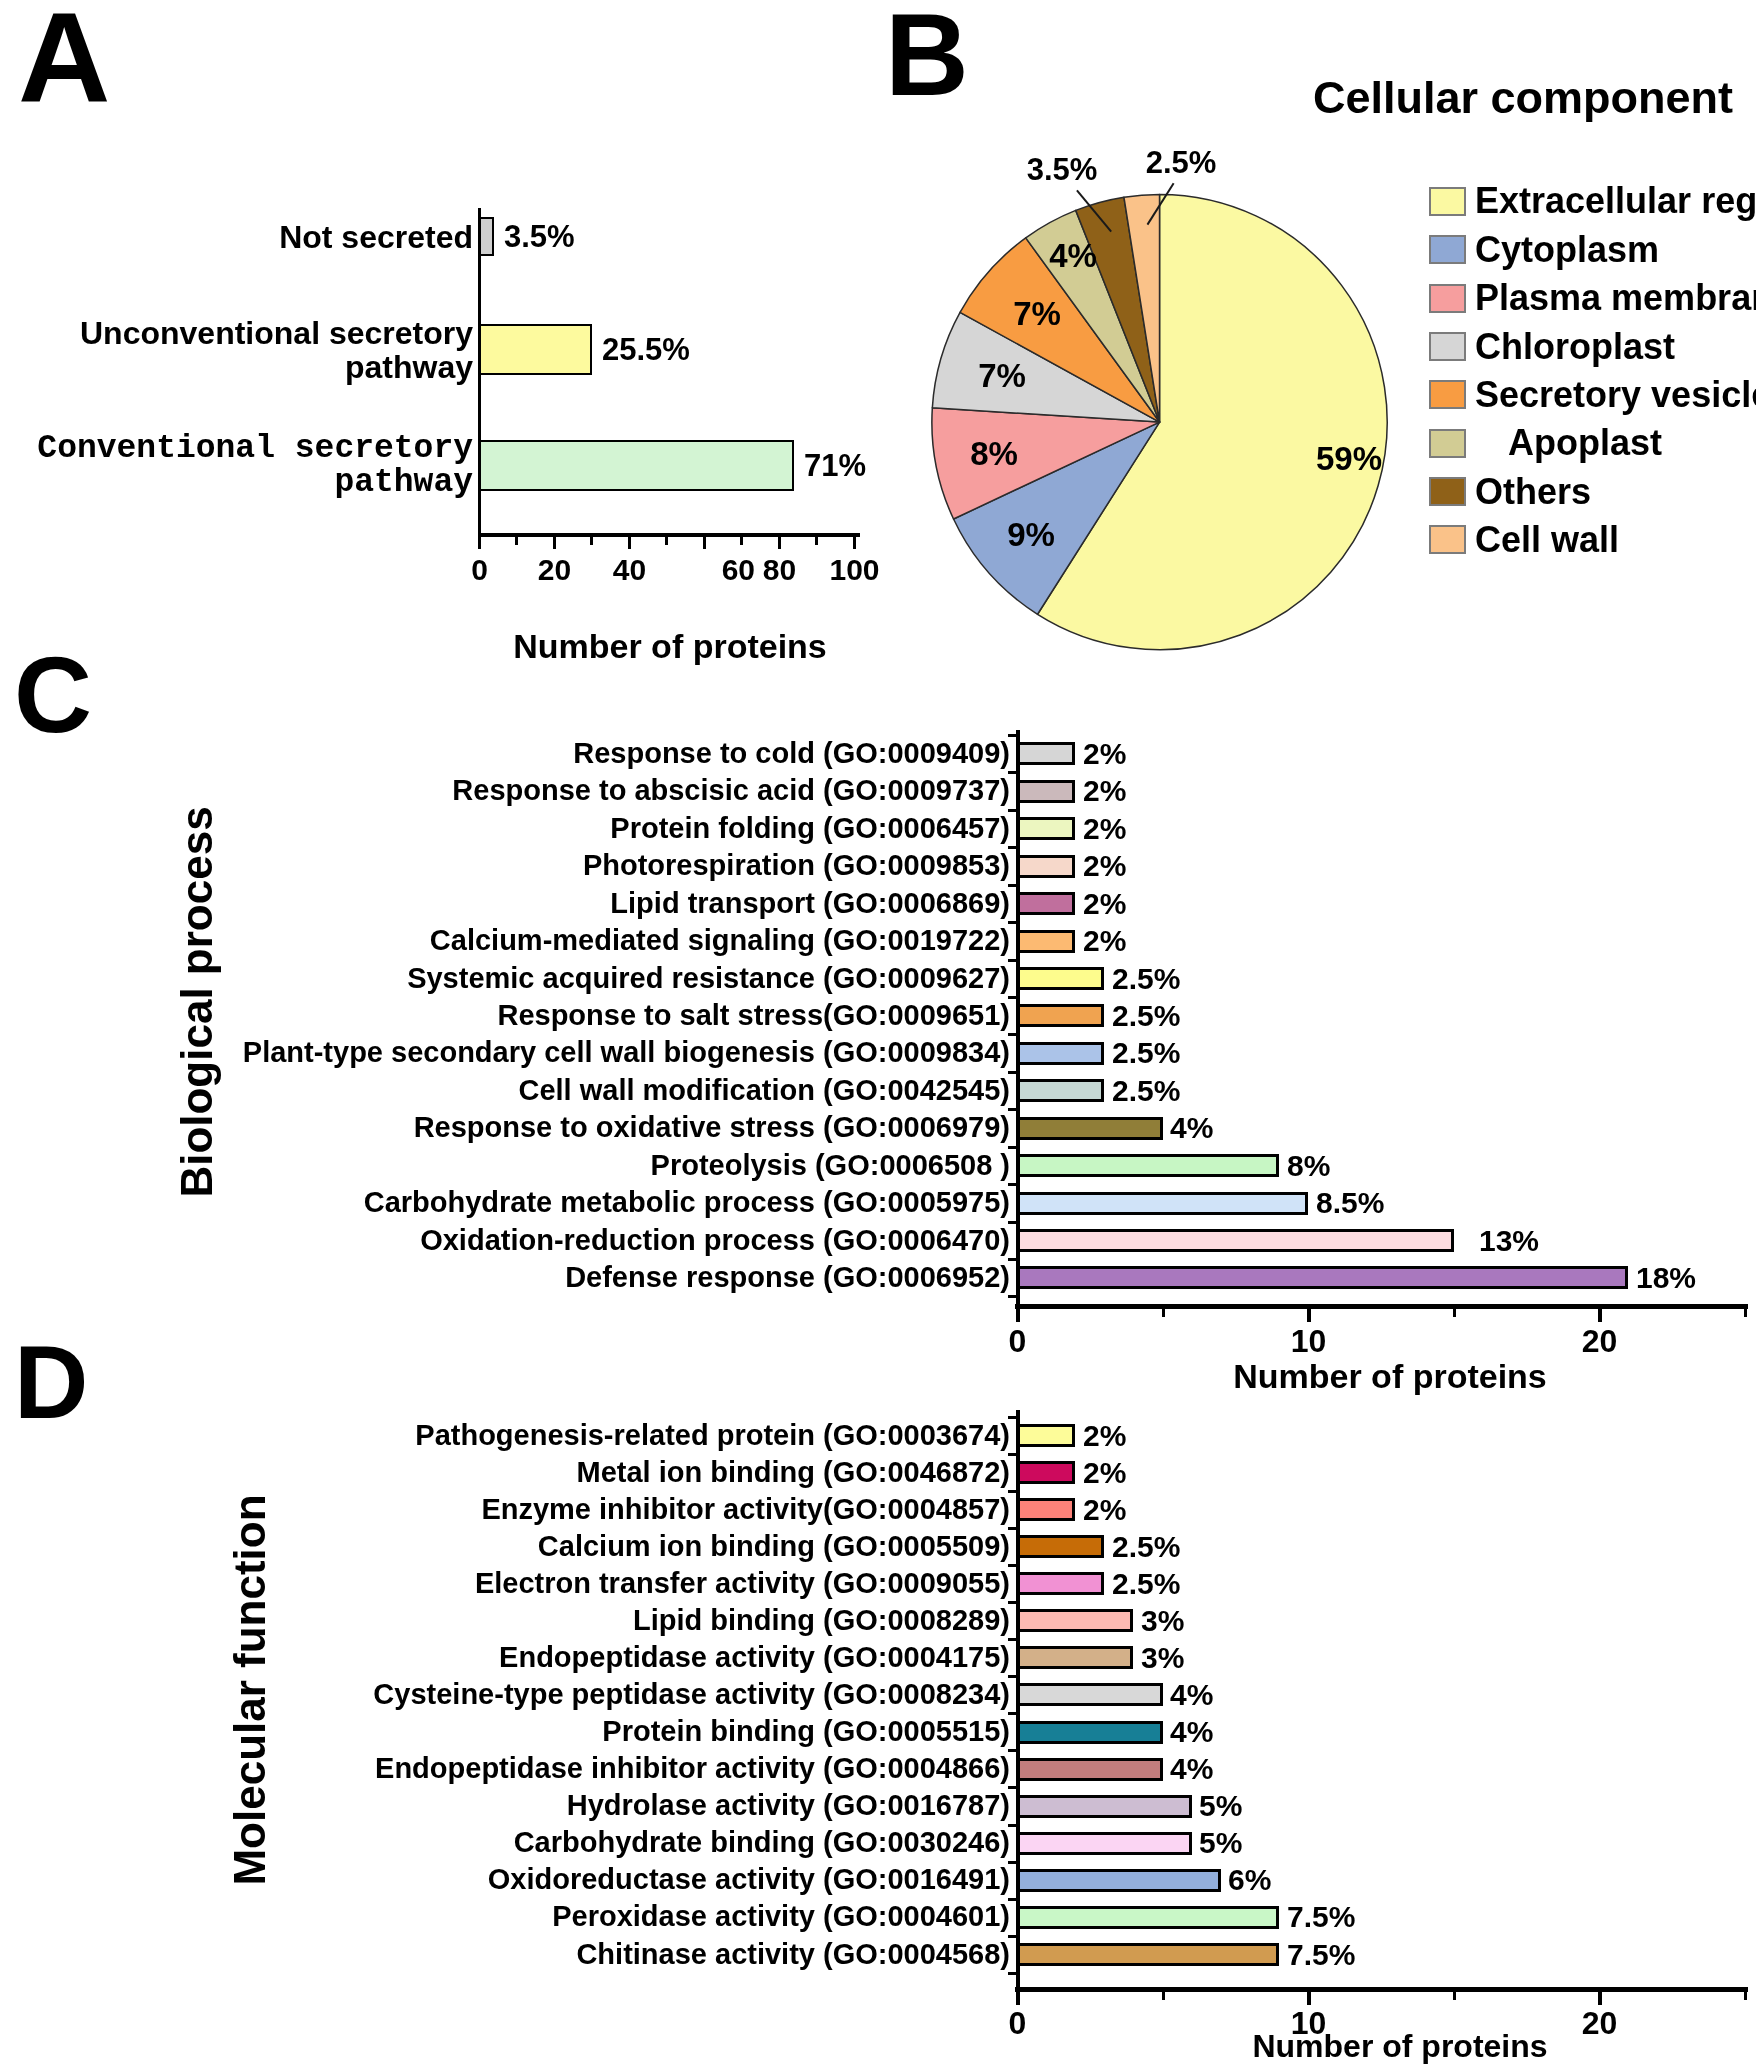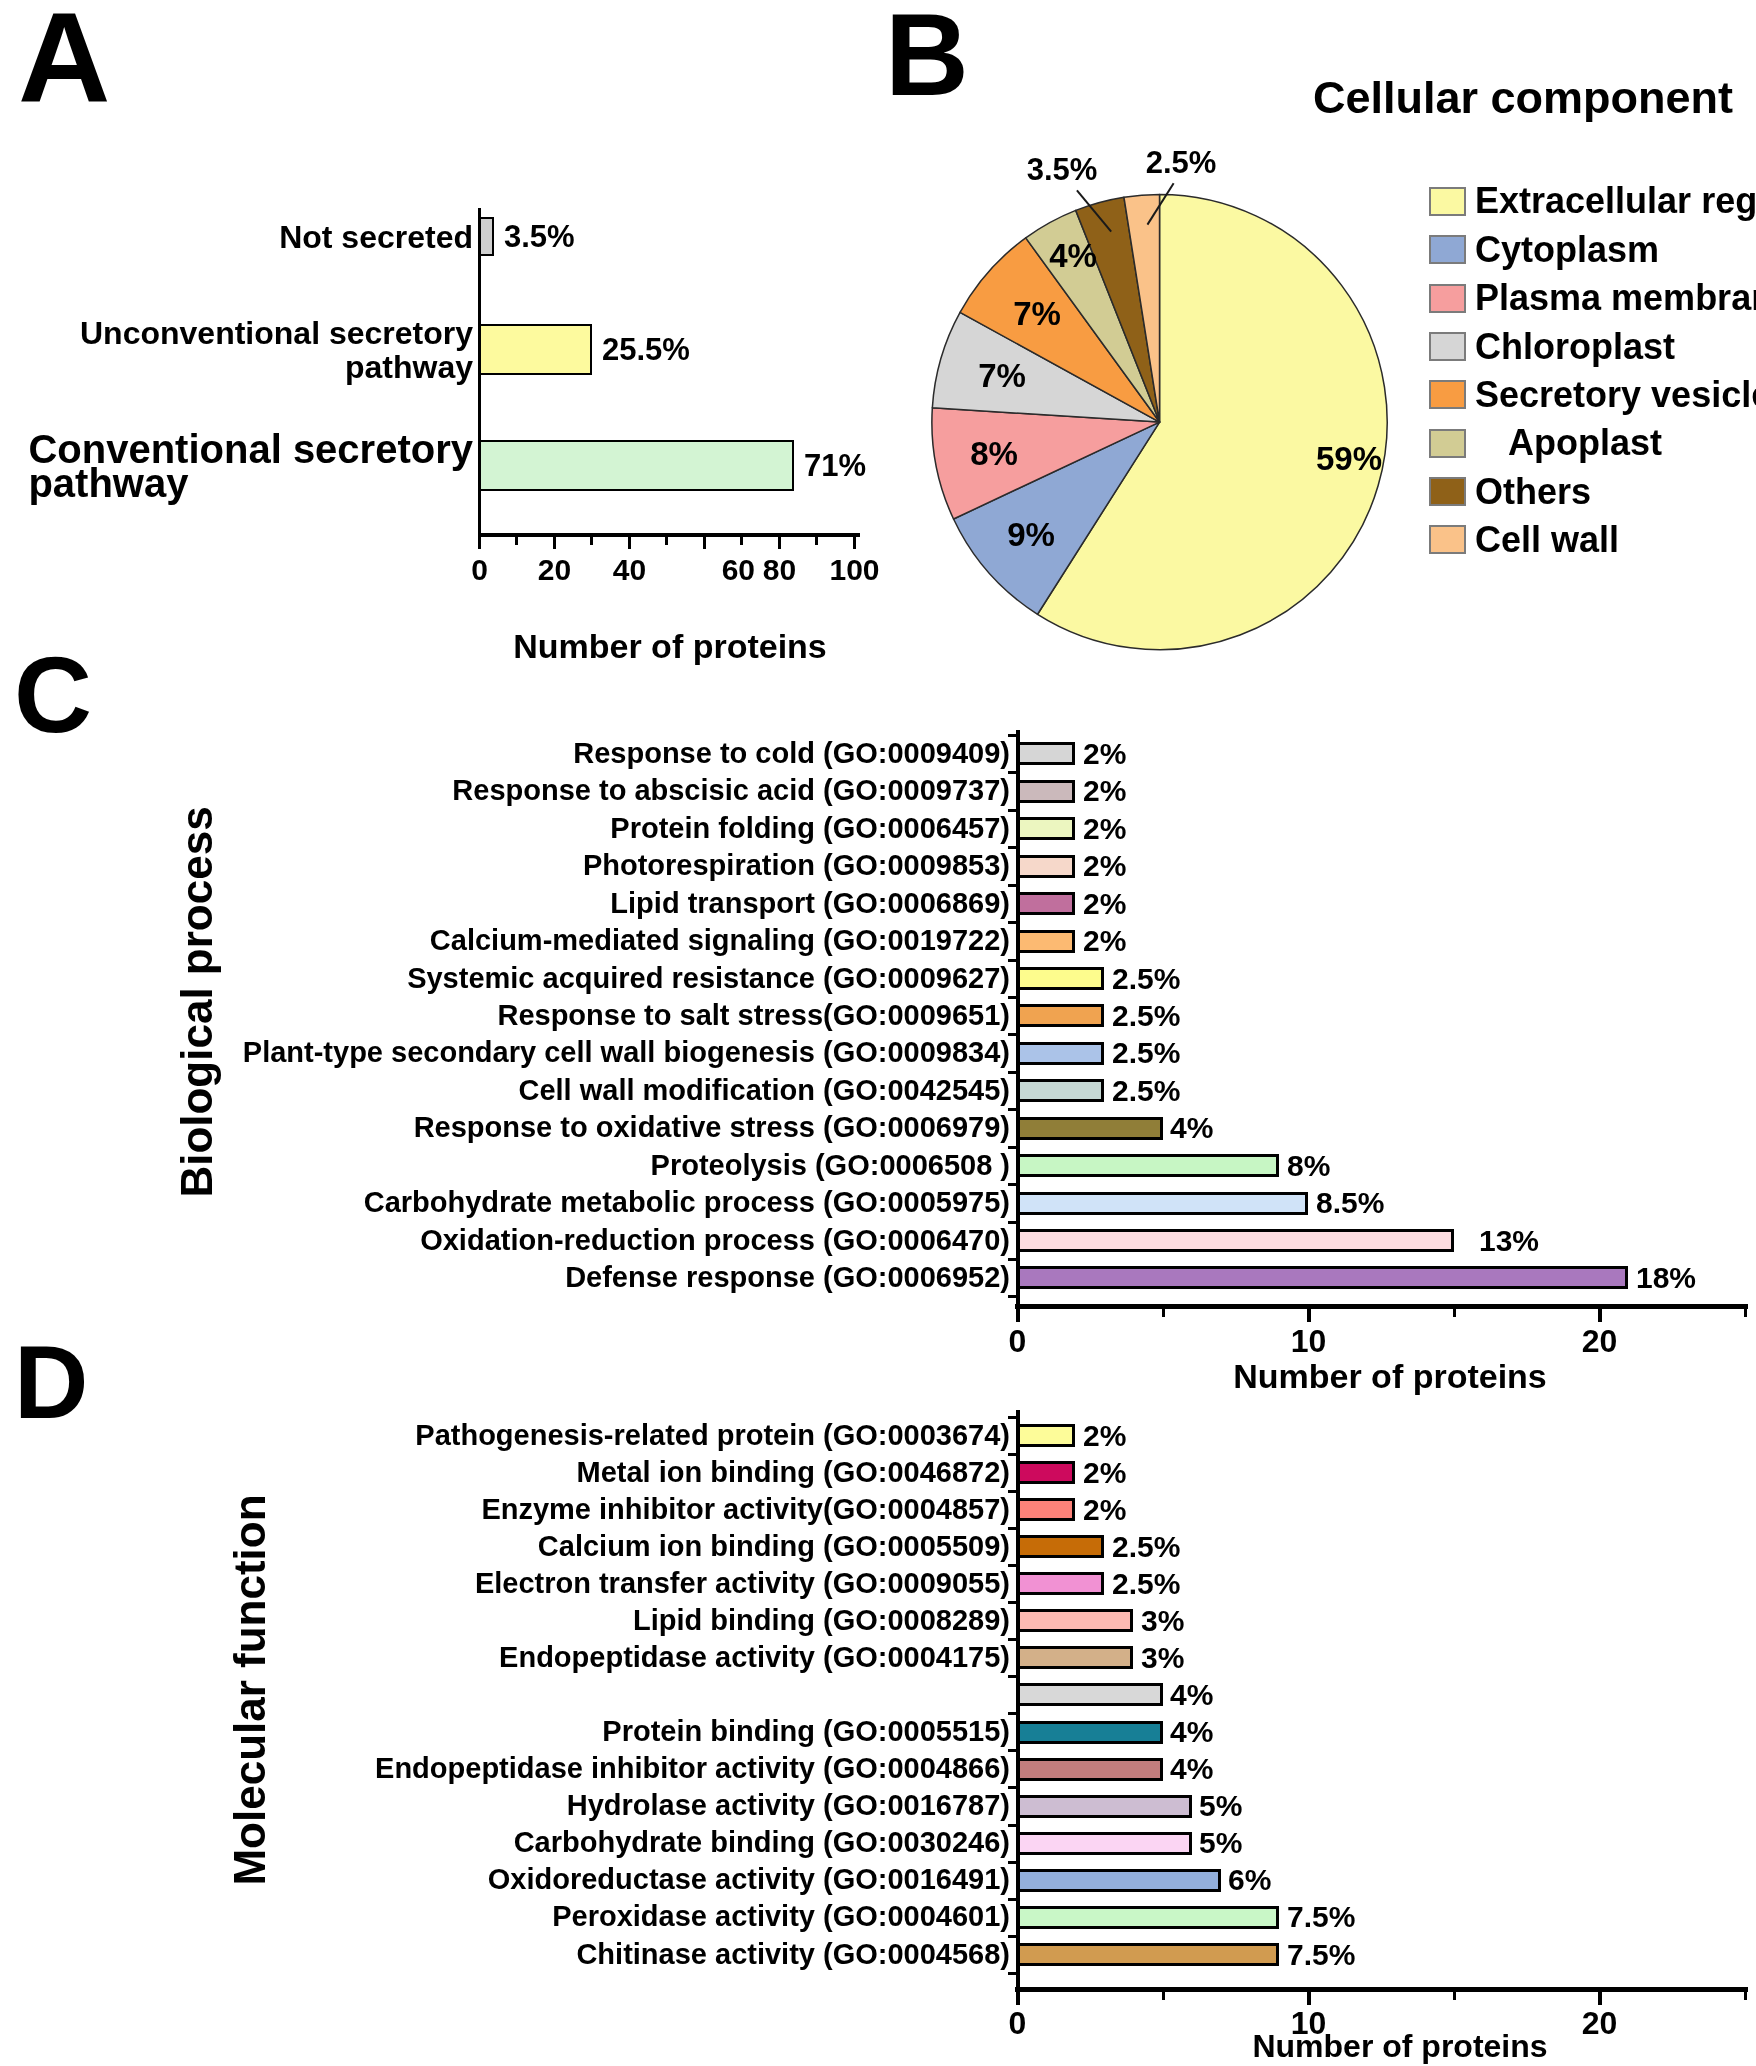--- a/index.html
+++ b/index.html
@@ -48,21 +48,21 @@
       <div class="abs" style="left: 740px; top: 537px; width: 2.5px; height: 7.6px; background: rgb(0, 0, 0);"></div>
       <div class="abs" style="left: 815px; top: 537px; width: 2.5px; height: 7.6px; background: rgb(0, 0, 0);"></div>
       <div class="abs" style="left: 479px; top: 217px; width: 15px; height: 39px; background: rgb(207, 207, 207); border: 2.5px solid rgb(0, 0, 0); box-sizing: border-box;"></div>
       <div class="abs" style="left: 504px; top: 237px; transform: translateY(-50%); font-size: 31px; white-space: nowrap;">3.5%</div>
       <div class="abs" style="right: 1284px; top: 237px; transform: translateY(-50%); font-size: 32px; text-align: right; line-height: 34px;">Not secreted</div>
       <div class="abs" style="left: 479px; top: 324px; width: 113px; height: 51px; background: rgb(253, 250, 158); border: 2.5px solid rgb(0, 0, 0); box-sizing: border-box;"></div>
       <div class="abs" style="left: 602px; top: 350px; transform: translateY(-50%); font-size: 31px; white-space: nowrap;">25.5%</div>
       <div class="abs" style="right: 1284px; top: 350px; transform: translateY(-50%); font-size: 32px; text-align: right; line-height: 34px;">Unconventional secretory<br>pathway</div>
       <div class="abs" style="left: 479px; top: 440px; width: 315px; height: 51px; background: rgb(211, 244, 211); border: 2.5px solid rgb(0, 0, 0); box-sizing: border-box;"></div>
       <div class="abs" style="left: 804px; top: 466px; transform: translateY(-50%); font-size: 31px; white-space: nowrap;">71%</div>
-      <div class="abs" style="right: 1284px; top: 466px; transform: translateY(-50%); font-size: 40px; line-height: 34px;">Conventional secretory<br>pathway</div>
+      <div class="abs" style="right: 1284px; top: 466px; transform: translateY(-50%); font-size: 33px; text-align: right; line-height: 34px; font-family: Liberation Mono, monospace;">Conventional secretory<br>pathway</div>
     </div>
   <div class="axis-title" id="a-axis-title">Number of proteins</div>
 
   <div class="panel-letter" id="b-letter">B</div>
   <div id="b-title">Cellular component</div>
   <div class="layer" id="b-layer">
       <svg width="1757" height="2066" viewBox="0 0 3488 4102" class="abs" style="left: 0px; top: 0px;">
         <path d="M 2302 838 L 2302 386 A 452 452 0 1 1 2059.806288669494 1219.636222326911 Z" fill="#fbf9a2" stroke="#2b2b2b" stroke-width="3" stroke-linejoin="round"></path>
         <path d="M 2302 838 L 2059.806288669494 1219.636222326911 A 452 452 0 0 1 1893.0181722853592 1030.452239787413 Z" fill="#8fa8d4" stroke="#2b2b2b" stroke-width="3" stroke-linejoin="round"></path>
         <path d="M 2302 838 L 1893.0181722853592 1030.452239787413 A 452 452 0 0 1 1850.8919187504212 809.6186851727502 Z" fill="#f69e9e" stroke="#2b2b2b" stroke-width="3" stroke-linejoin="round"></path>
@@ -224,20 +224,21 @@
       <div class="abs" style="left: 1112px; top: 1584px; transform: translateY(-50%); font-size: 30px; white-space: nowrap;">2.5%</div>
       <div class="abs" style="right: 747px; top: 1584px; transform: translateY(-50%); font-size: 29px; text-align: right; line-height: 1.1; white-space: nowrap;">Electron transfer activity (GO:0009055)</div>
       <div class="abs" style="left: 1017px; top: 1609px; width: 116px; height: 23px; background: rgb(252, 186, 178); border: 3px solid rgb(0, 0, 0); box-sizing: border-box;"></div>
       <div class="abs" style="left: 1141px; top: 1621px; transform: translateY(-50%); font-size: 30px; white-space: nowrap;">3%</div>
       <div class="abs" style="right: 747px; top: 1621px; transform: translateY(-50%); font-size: 29px; text-align: right; line-height: 1.1; white-space: nowrap;">Lipid binding (GO:0008289)</div>
       <div class="abs" style="left: 1017px; top: 1646px; width: 116px; height: 23px; background: rgb(211, 176, 137); border: 3px solid rgb(0, 0, 0); box-sizing: border-box;"></div>
       <div class="abs" style="left: 1141px; top: 1658px; transform: translateY(-50%); font-size: 30px; white-space: nowrap;">3%</div>
       <div class="abs" style="right: 747px; top: 1658px; transform: translateY(-50%); font-size: 29px; text-align: right; line-height: 1.1; white-space: nowrap;">Endopeptidase activity (GO:0004175)</div>
       <div class="abs" style="left: 1017px; top: 1683px; width: 146px; height: 23px; background: rgb(216, 216, 216); border: 3px solid rgb(0, 0, 0); box-sizing: border-box;"></div>
       <div class="abs" style="left: 1170px; top: 1695px; transform: translateY(-50%); font-size: 30px; white-space: nowrap;">4%</div>
+      <div class="abs" style="right: 747px; top: 1695px; transform: translateY(-50%); font-size: 29px; text-align: right; line-height: 1.1; white-space: nowrap;">Cysteine-type peptidase activity (GO:0008234)</div>
       <div class="abs" style="left: 1017px; top: 1721px; width: 146px; height: 23px; background: rgb(23, 127, 150); border: 3px solid rgb(0, 0, 0); box-sizing: border-box;"></div>
       <div class="abs" style="left: 1170px; top: 1732px; transform: translateY(-50%); font-size: 30px; white-space: nowrap;">4%</div>
       <div class="abs" style="right: 747px; top: 1732px; transform: translateY(-50%); font-size: 29px; text-align: right; line-height: 1.1; white-space: nowrap;">Protein binding (GO:0005515)</div>
       <div class="abs" style="left: 1017px; top: 1758px; width: 146px; height: 23px; background: rgb(194, 125, 125); border: 3px solid rgb(0, 0, 0); box-sizing: border-box;"></div>
       <div class="abs" style="left: 1170px; top: 1769px; transform: translateY(-50%); font-size: 30px; white-space: nowrap;">4%</div>
       <div class="abs" style="right: 747px; top: 1769px; transform: translateY(-50%); font-size: 29px; text-align: right; line-height: 1.1; white-space: nowrap;">Endopeptidase inhibitor activity (GO:0004866)</div>
       <div class="abs" style="left: 1017px; top: 1795px; width: 175px; height: 23px; background: rgb(205, 189, 210); border: 3px solid rgb(0, 0, 0); box-sizing: border-box;"></div>
       <div class="abs" style="left: 1199px; top: 1806px; transform: translateY(-50%); font-size: 30px; white-space: nowrap;">5%</div>
       <div class="abs" style="right: 747px; top: 1806px; transform: translateY(-50%); font-size: 29px; text-align: right; line-height: 1.1; white-space: nowrap;">Hydrolase activity (GO:0016787)</div>
       <div class="abs" style="left: 1017px; top: 1832px; width: 175px; height: 23px; background: rgb(251, 213, 243); border: 3px solid rgb(0, 0, 0); box-sizing: border-box;"></div>

